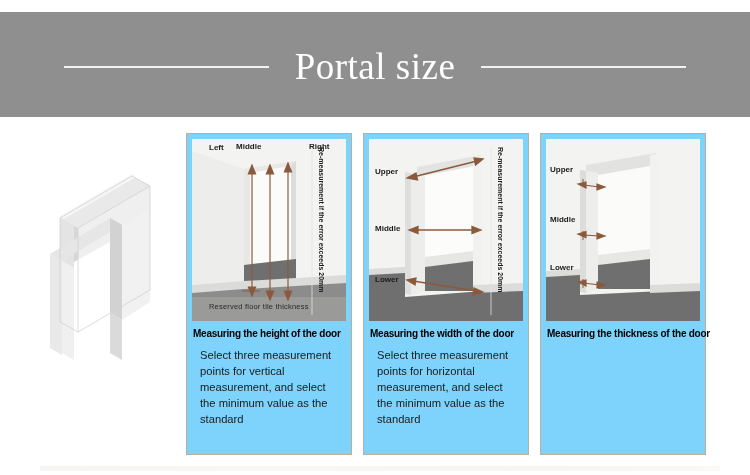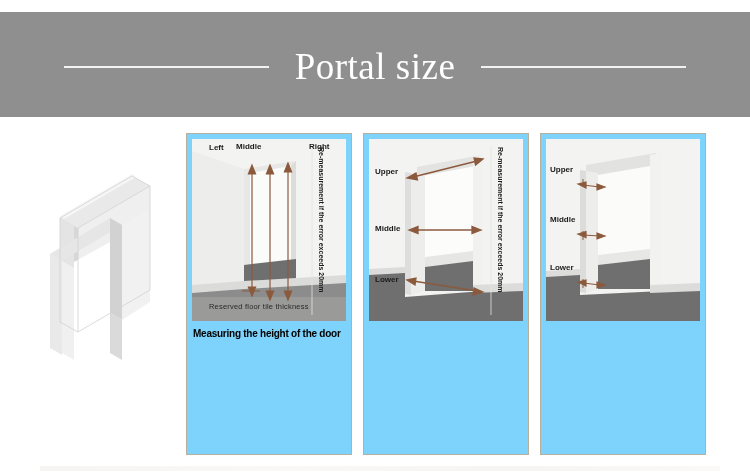--- a/index.html
+++ b/index.html
@@ -240,20 +240,21 @@
 
         <line x1="120" y1="8" x2="120" y2="176" stroke="#e2e2e0" stroke-width="0.8"></line>
       </svg>
       <span class="fig-label" style="left:17px; top:5px;">Left</span>
       <span class="fig-label" style="left:44px; top:4px;">Middle</span>
       <span class="fig-label" style="left:82px; top:4px;padding-left:35px;">Right</span>
       <span class="fig-rotated" style="left:133px; top:8px;">Re-measurement if the error exceeds 20mm</span>
       <span class="fig-footnote" style="left:5px; top:164px;">Reserved floor tile thickness</span>
     </div>
     <div class="panel-caption">Measuring the height of the door</div>
+    <div class="panel-body">Select three measurement points for vertical measurement, and select the minimum value as the standard</div>
   </div>
 
   <div class="panel">
     <div class="panel-fig">
       <svg width="154" height="182" viewBox="0 0 154 182">
         <rect x="0" y="0" width="154" height="182" fill="#f5f5f3"></rect>
 
         <polygon points="0,0 154,0 154,150 0,170" fill="#f3f3f1"></polygon>
 
         <polygon points="56,34 104,22 104,140 56,132" fill="#fcfcfb"></polygon>
@@ -289,20 +290,22 @@
           <polygon points="114,153 105,149 104,156"></polygon>
         </g>
 
         <line x1="122" y1="8" x2="122" y2="176" stroke="#e2e2e0" stroke-width="0.8"></line>
       </svg>
       <span class="fig-label" style="left:6px;  top:29px;">Upper</span>
       <span class="fig-label" style="left:6px;  top:86px;">Middle</span>
       <span class="fig-label" style="left:6px;  top:137px;">Lower</span>
       <span class="fig-rotated" style="left:135px; top:8px;">Re-measurement if the error exceeds 20mm</span>
     </div>
+    <div class="panel-caption">Measuring the width of the door</div>
+    <div class="panel-body">Select three measurement points for horizontal measurement, and select the minimum value as the standard</div>
   </div>
 
   <div class="panel">
     <div class="panel-fig">
       <svg width="154" height="182" viewBox="0 0 154 182">
         <rect x="0" y="0" width="154" height="182" fill="#f5f5f3"></rect>
 
         <polygon points="0,0 154,0 154,150 0,170" fill="#f3f3f1"></polygon>
 
         <polygon points="52,32 104,20 104,132 52,140" fill="#fbfbfa"></polygon>
@@ -336,17 +339,18 @@
           <line x1="37" y1="144" x2="54" y2="146"></line>
           <polygon points="32,143 40,141 40,147"></polygon>
           <polygon points="59,146 51,143 51,149"></polygon>
           <line x1="37" y1="140" x2="37" y2="149" stroke-width="1"></line>
         </g>
       </svg>
       <span class="fig-label" style="left:4px;  top:27px;">Upper</span>
       <span class="fig-label" style="left:4px;  top:77px;">Middle</span>
       <span class="fig-label" style="left:4px;  top:125px;">Lower</span>
     </div>
+    <div class="panel-caption">Measuring the thickness of the door</div>
   </div>
 
 </div>
 
 <div class="bottom-residue"></div>
 
 </body></html>

